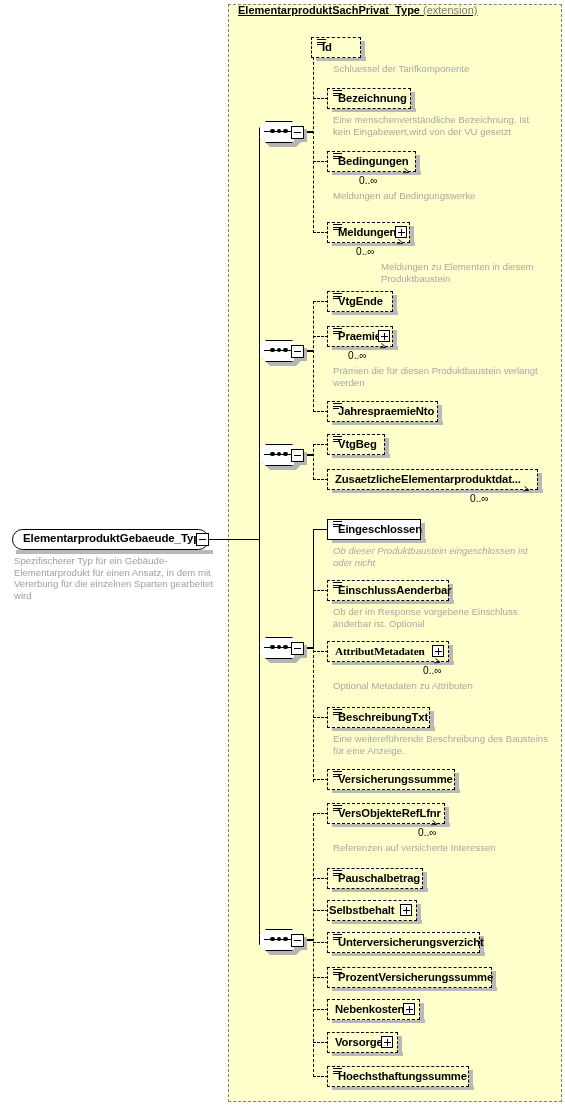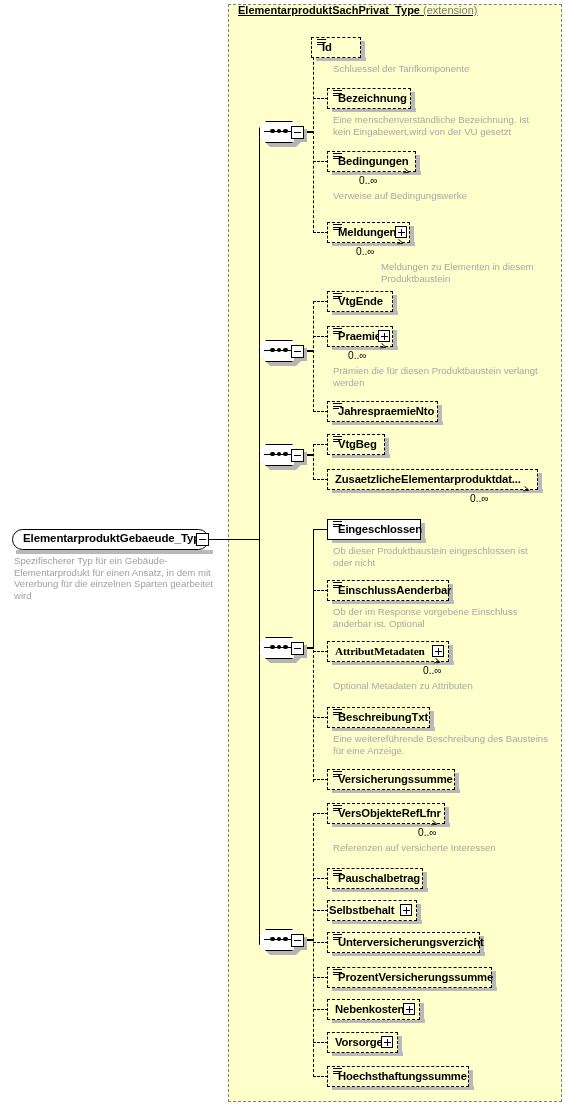--- a/index.html
+++ b/index.html
@@ -240,21 +240,21 @@
   <div class="box" style="width:89px;"></div>
   <span class="attr-glyph">
       <i></i>
       <i></i>
       <i></i>
     </span>
   <div class="lbl">Bedingungen</div>
   <span class="repeat-mark" style="left:76px;top:15px;">&gt;</span>
 </div>
 <div class="mult" style="left:359px;top:175px;">0..∞</div>
-<div class="desc" style="left:333px;top:190px;width:212px;">Verweise auf Bedingungswerke</div>
+<div class="desc" style="left:333px;top:190px;width:212px;">Meldungen auf Bedingungswerke</div>
 
 <div class="el" style="left:327px;top:222px;width:83px;">
   <div class="shadow" style="width:83px;"></div>
   <div class="rshadow" style="left:83px;"></div>
   <div class="box" style="width:83px;"></div>
   <span class="attr-glyph">
       <i></i>
       <i></i>
       <i></i>
     </span>
@@ -381,21 +381,21 @@
   <div class="shadow" style="width:94px;"></div>
   <div class="rshadow" style="left:94px;"></div>
   <div class="box" style="width:94px;"></div>
   <span class="attr-glyph">
       <i></i>
       <i></i>
       <i></i>
     </span>
   <div class="lbl">Eingeschlossen</div>
 </div>
-<div class="desc" style="left:333px;top:545px;width:215px;">Ob dieser Produktbaustein eingeschlossen ist oder nicht</div>
+<div class="desc" style="left:333px;top:545px;width:215px;font-style:italic;">Ob dieser Produktbaustein eingeschlossen ist oder nicht</div>
 
 <div class="el" style="left:327px;top:580px;width:122px;">
   <div class="shadow" style="width:122px;"></div>
   <div class="rshadow" style="left:122px;"></div>
   <div class="box" style="width:122px;"></div>
   <span class="attr-glyph">
       <i></i>
       <i></i>
       <i></i>
     </span>

